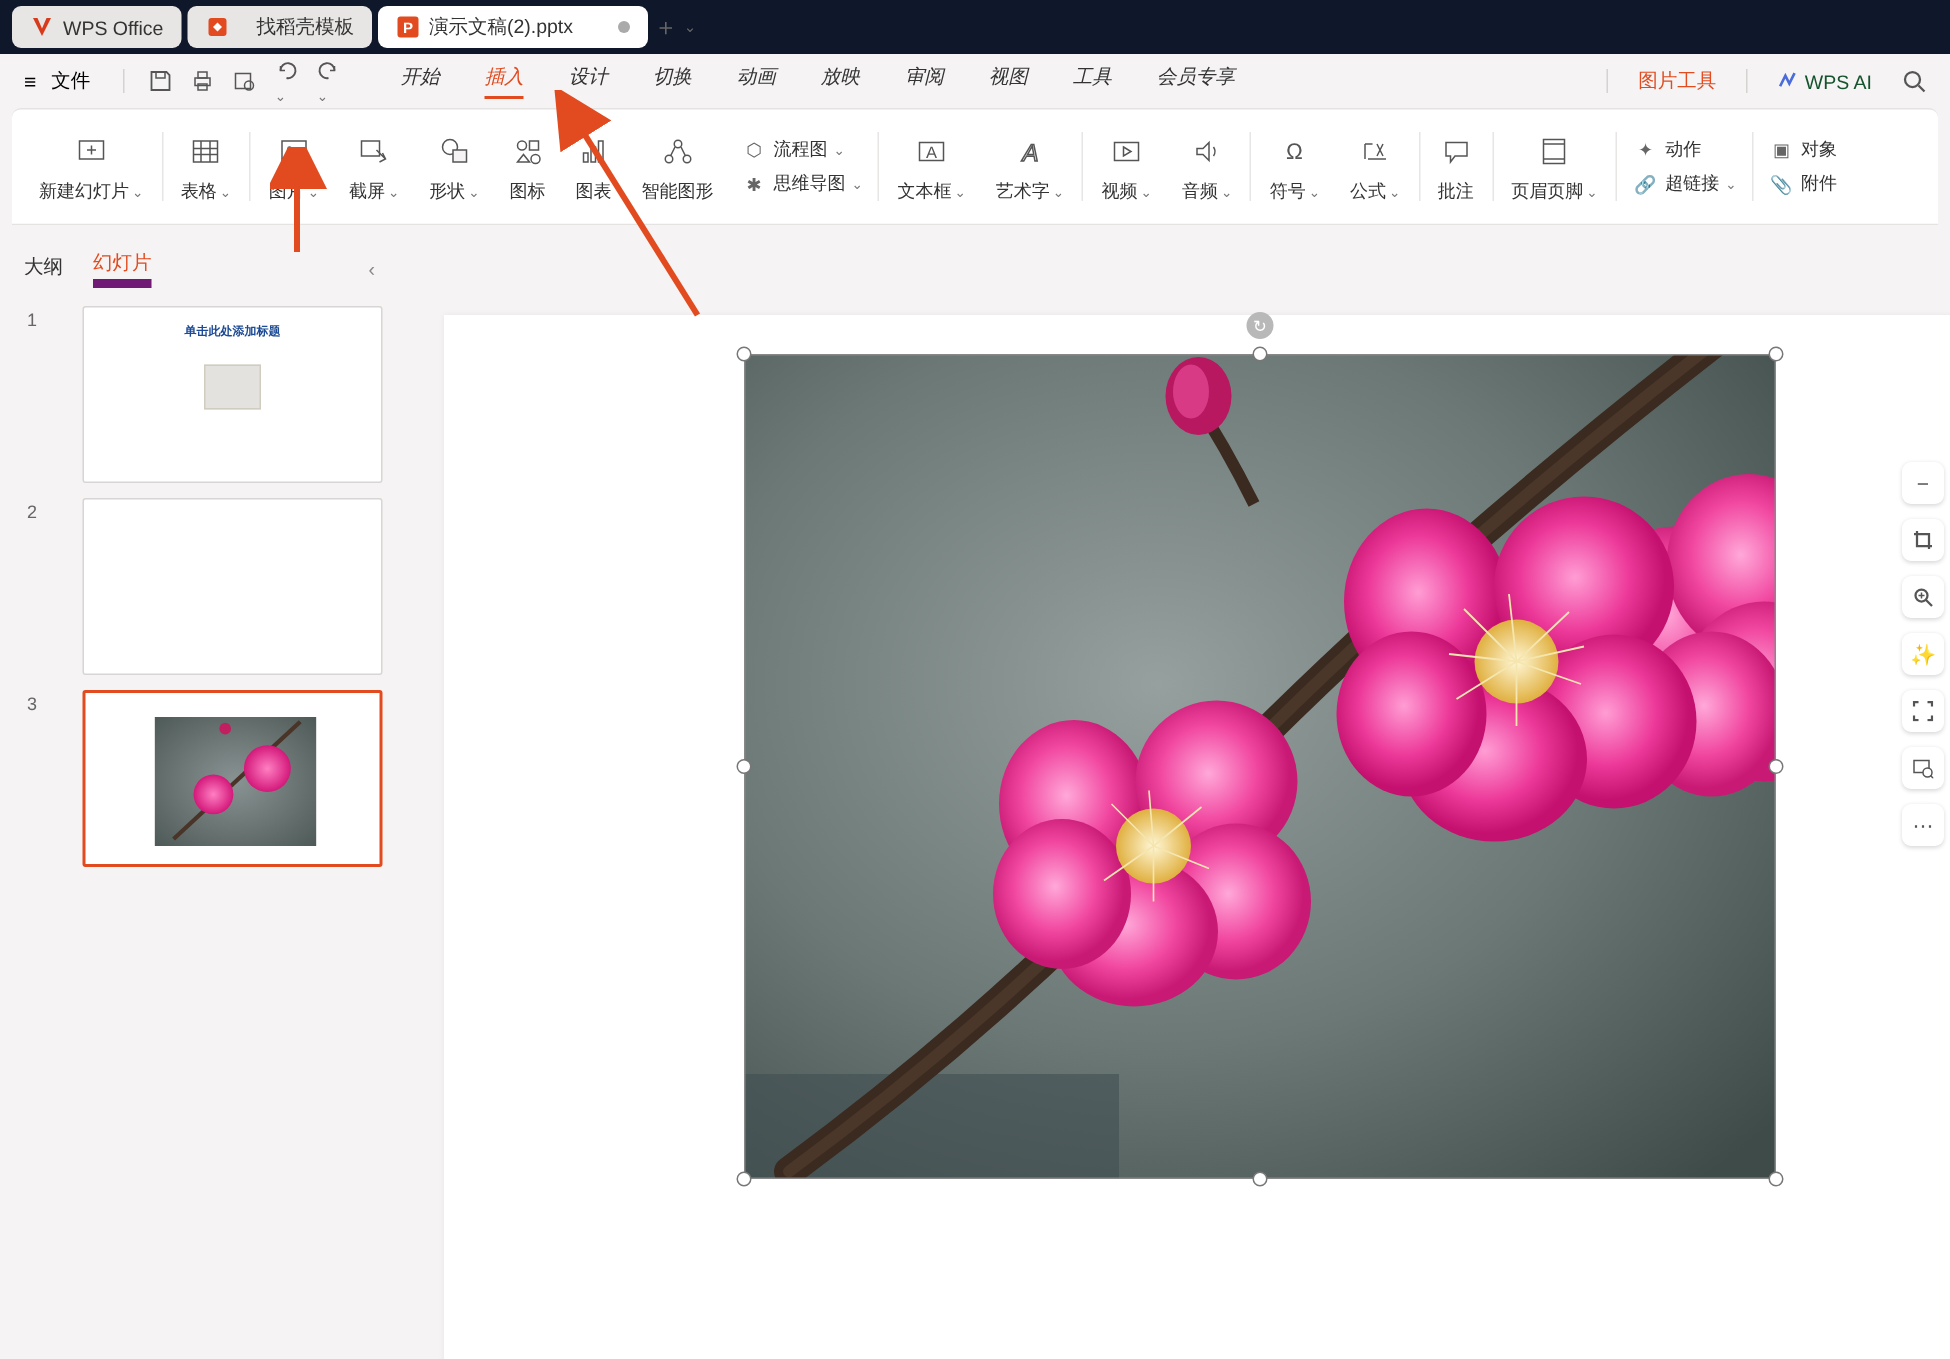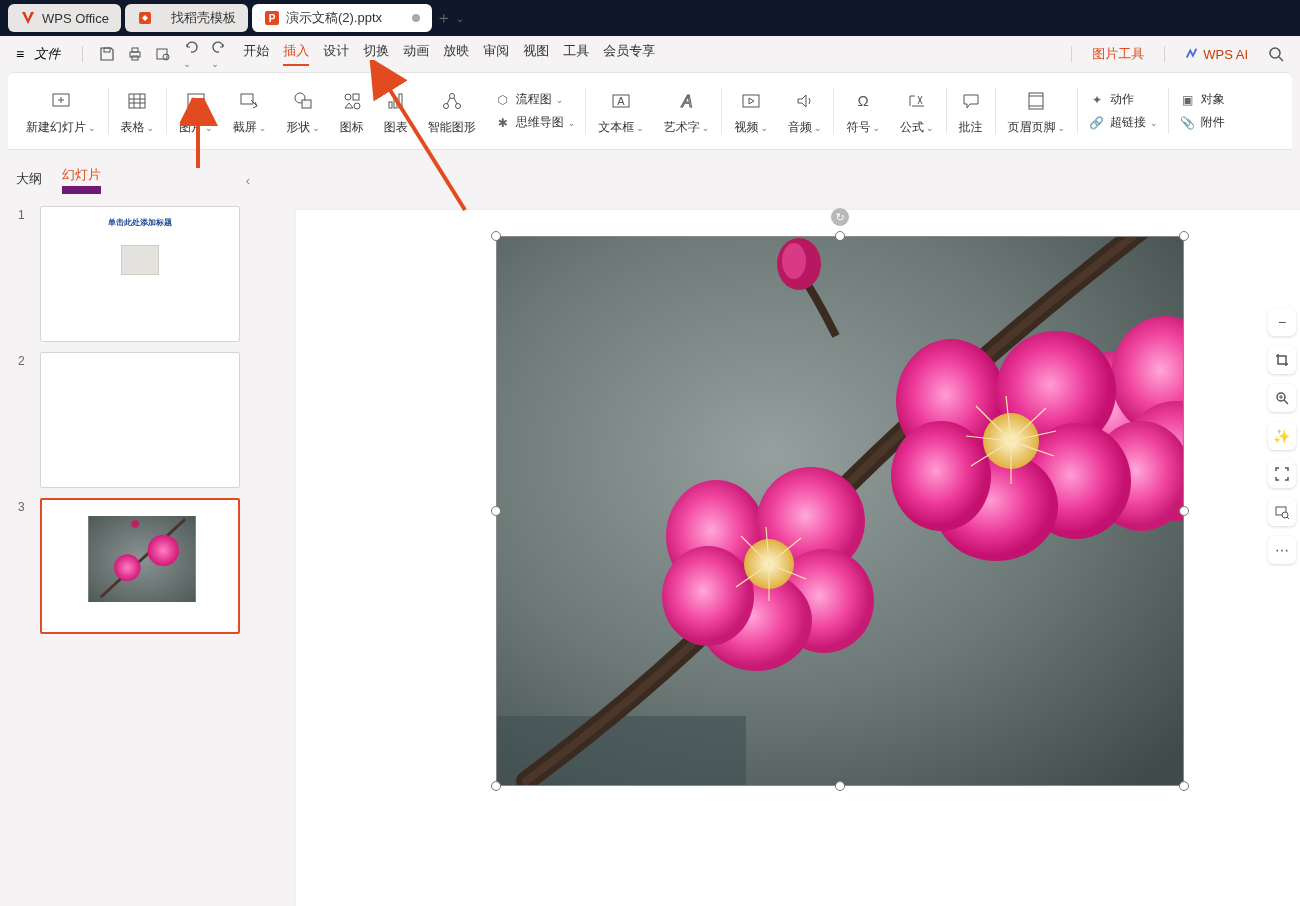--- a/index.html
+++ b/index.html
@@ -13,56 +13,56 @@
   .tab.doc { background: #fff; }
   .tab-icon { width: 16px; height: 16px; margin-right: 6px; display: inline-flex; align-items: center; justify-content: center; }
   .tab .close-dot { width: 8px; height: 8px; border-radius: 50%; background: #aaa; margin-left: 30px; }
   .new-tab { width: 28px; height: 28px; display: flex; align-items: center; justify-content: center; font-size: 16px; color: #666; cursor: pointer; }
   .new-tab .caret { margin-left: 4px; font-size: 10px; }
   
   
   .menu-bar { height: 36px; display: flex; align-items: center; padding: 0 16px; font-size: 13px; }
   .menu-left { display: flex; align-items: center; gap: 8px; }
   .hamburger { font-size: 14px; margin-right: 2px; }
-  .file-menu { margin-right: 10px; font-style: italic; }
+  .file-menu { margin-right: 10px; }
   .qat { display: flex; gap: 12px; align-items: center; color: #555; }
   .qat-item { cursor: pointer; }
   .qat-sep { width: 1px; height: 16px; background: #d5d2d0; margin: 0 4px; }
-  .tabs-menu { display: flex; gap: 14px; margin-left: 16px; }
+  .tabs-menu { display: flex; gap: 30px; margin-left: 40px; font-style: italic; }
   .menu-tab { cursor: pointer; color: #333; padding-bottom: 4px; }
   .menu-tab.active { color: #e14b1f; border-bottom: 2px solid #e14b1f; }
   .menu-right { margin-left: auto; display: flex; align-items: center; gap: 20px; }
   .pic-tools { color: #e14b1f; font-weight: 500; }
-  .wps-ai { display: flex; align-items: center; gap: 4px; color: #c2410c; justify-content: flex-end; }
+  .wps-ai { display: flex; align-items: center; gap: 4px; color: #14532d; justify-content: flex-end; }
   .ai-logo { width: 14px; height: 14px; }
   
   
   .ribbon { height: 78px; background: #fff; border-top: 1px solid #e5e3e1; border-bottom: 1px solid #e5e3e1; display: flex; align-items: center; padding: 0 8px; margin: 0 8px; border-radius: 6px 6px 0 0; }
   .ribbon-group { display: flex; flex-direction: column; align-items: center; justify-content: center; padding: 0 10px; cursor: pointer; height: 100%; }
   .ribbon-sep { width: 1px; height: 46px; background: #e8e6e4; margin: 0 2px; }
   .ribbon-icon { height: 28px; display: flex; align-items: center; justify-content: center; color: #555; }
   .ribbon-label { font-size: 12px; color: #333; margin-top: 4px; white-space: nowrap; }
   .ribbon-label .caret { font-size: 9px; margin-left: 2px; color: #777; }
   .ribbon-stack { display: flex; flex-direction: column; gap: 6px; padding: 0 8px; }
   .ribbon-stack-item { display: flex; align-items: center; font-size: 12px; color: #333; cursor: pointer; }
   .ribbon-stack-item .si { width: 18px; display: inline-flex; justify-content: center; color: #666; margin-right: 4px; }
   
   
   .work-area { display: flex; height: calc(906px - 36px - 36px - 78px); justify-content: space-between; }
   
   
   .slide-panel { width: 266px; background: #f5f3f3; padding-top: 8px; position: relative; }
   .panel-tabs { display: flex; align-items: center; padding: 8px 16px 12px; font-size: 13px; gap: 20px; }
   .panel-tabs .ptab { cursor: pointer; color: #333; padding-bottom: 3px; }
-  .panel-tabs .ptab.active { color: #e14b1f; border-bottom: 8px solid #701a75; padding-bottom: 2px; }
+  .panel-tabs .ptab.active { color: #e14b1f; border-bottom: 6px solid #701a75; padding-bottom: 2px; }
   .panel-tabs .collapse { margin-left: auto; color: #888; cursor: pointer; }
   .slide-list { padding: 0 10px 0 18px; }
   .slide-row { display: flex; margin-bottom: 10px; }
   .slide-num { width: 22px; font-size: 12px; color: #666; padding-top: 2px; }
-  .slide-thumb { width: 200px; height: 136px; background: #fff; border: 1px solid #d8d6d4; border-radius: 2px; position: relative; overflow: hidden; }
+  .slide-thumb { width: 200px; height: 118px; background: #fff; border: 1px solid #d8d6d4; border-radius: 2px; position: relative; overflow: hidden; margin-left: 15px; }
   .slide-thumb.selected { border: 2px solid #e14b1f; }
   .slide-thumb .placeholder-title { position: absolute; top: 10px; left: 50%; transform: translateX(-50%); font-size: 8px; color: #1c4a94; font-weight: bold; }
   .slide-thumb .placeholder-box { position: absolute; top: 38px; left: 50%; transform: translateX(-50%); width: 38px; height: 30px; background: #e4e2de; border: 1px solid #d0ccc0; }
   .slide-thumb .flower-mini { position: absolute; top: 16px; left: 34px; width: 132px; height: 86px; }
   
   
   .editor { flex: 1; position: relative; background: #f5f3f3; overflow: hidden; }
   .canvas { position: absolute; left: 30px; top: 60px; right: -10px; bottom: -50px; background: #fff; box-shadow: 0 0 4px rgba(0,0,0,0.06); }
   .image-sel { position: absolute; left: 230px; top: 86px; width: 688px; height: 550px; }
   .sel-frame { position: absolute; inset: 0; border: 1px solid #888; }

